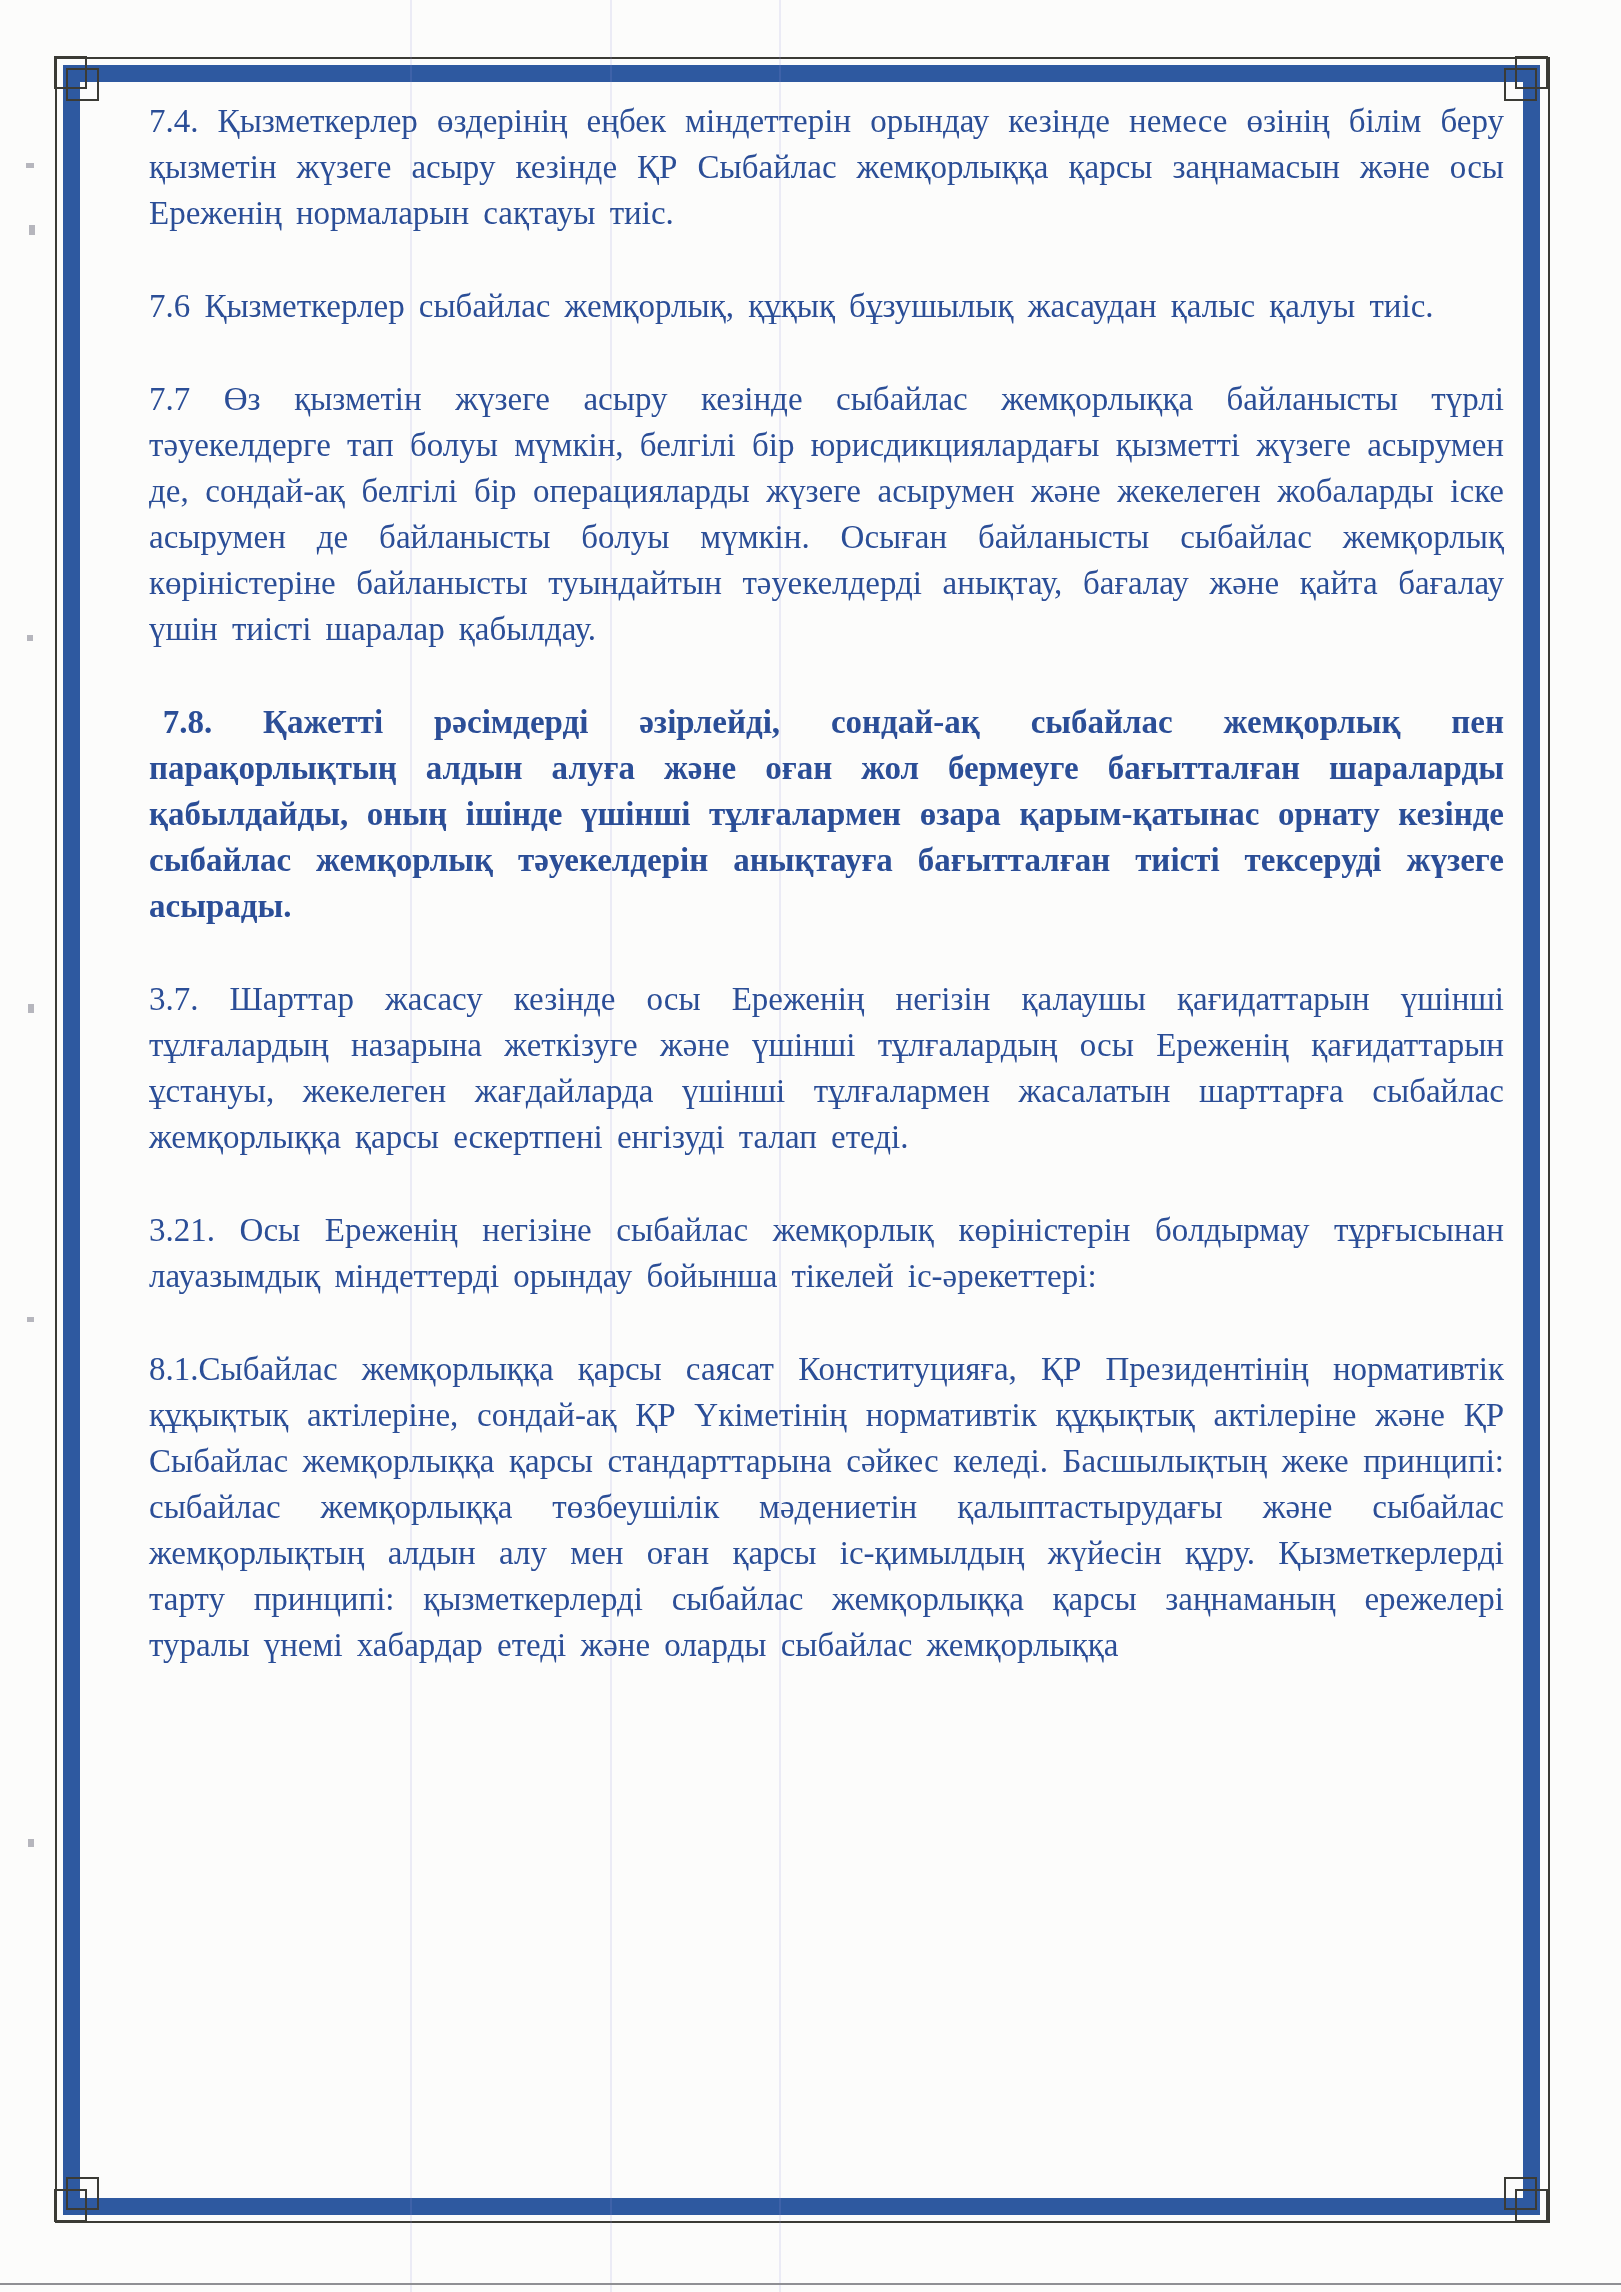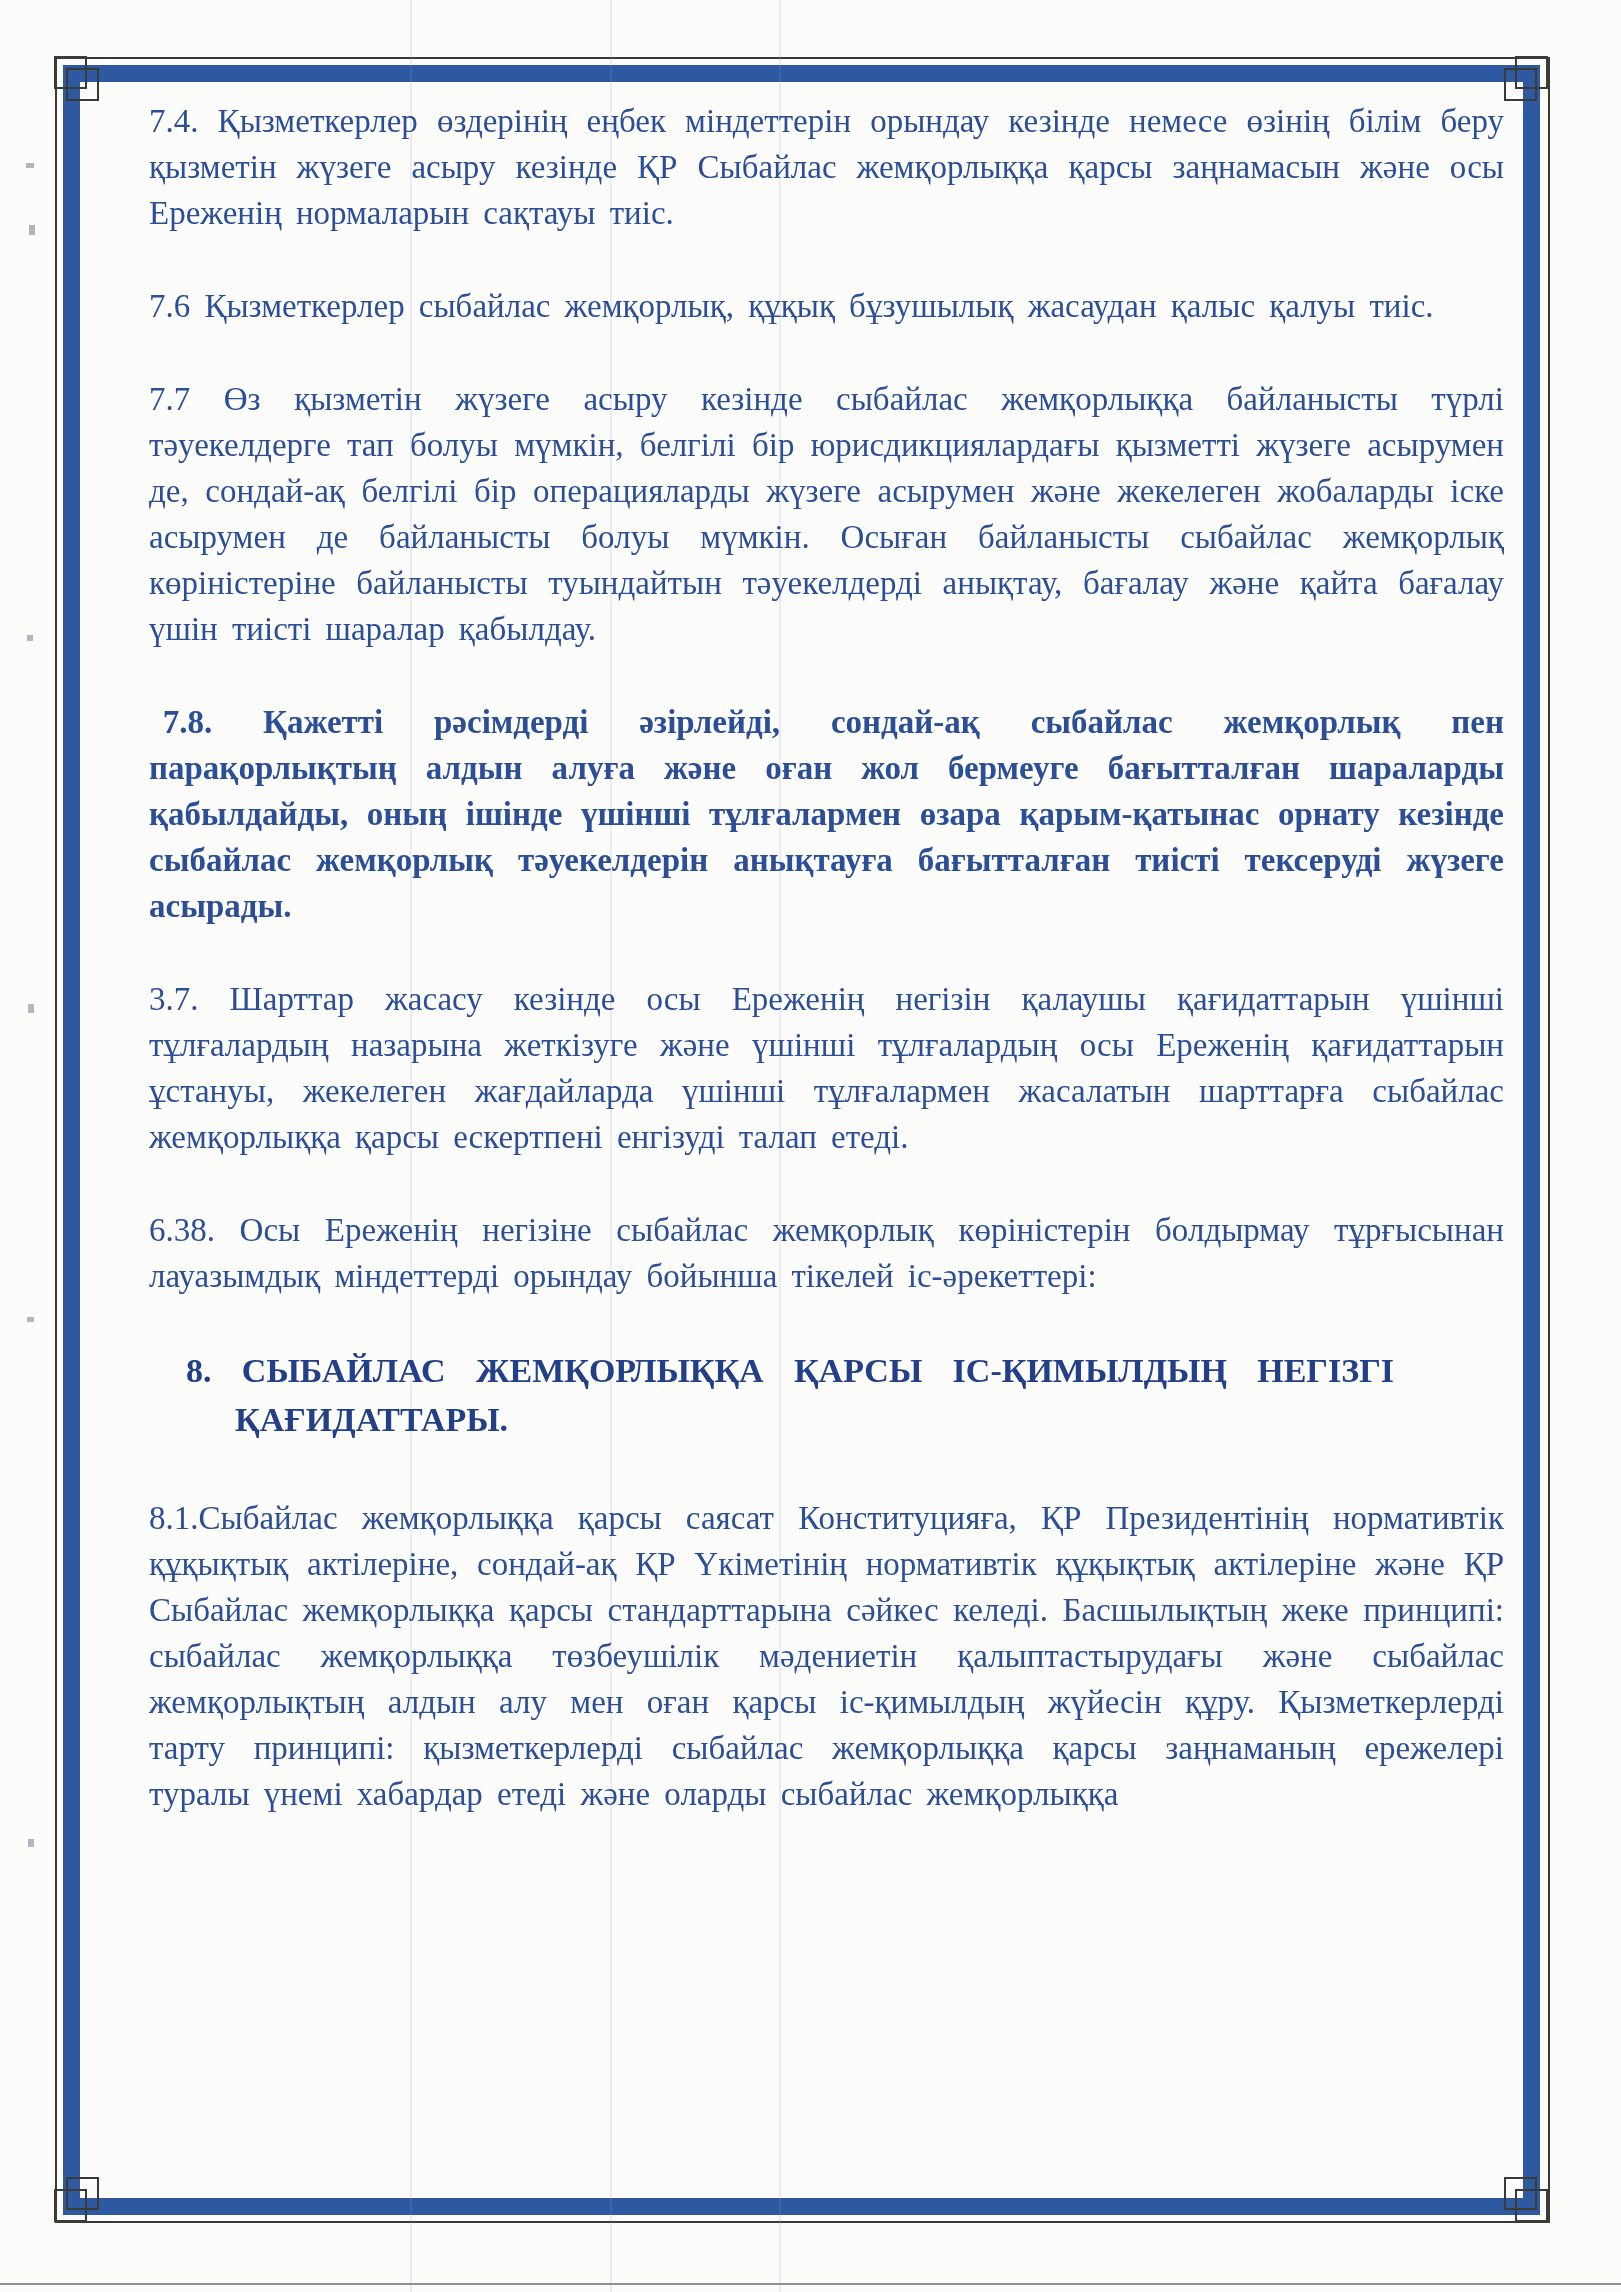--- a/index.html
+++ b/index.html
@@ -81,18 +81,17 @@
 <div class="csq br-a"></div>
 <div class="csq br-b"></div>
 
 <div class="content">
   <p class="para">7.4. Қызметкерлер өздерінің еңбек міндеттерін орындау кезінде немесе өзінің білім беру қызметін жүзеге асыру кезінде ҚР Сыбайлас жемқорлыққа қарсы заңнамасын және осы Ереженің нормаларын сақтауы тиіс.</p>
   <p class="para">7.6 Қызметкерлер сыбайлас жемқорлық, құқық бұзушылық жасаудан қалыс қалуы тиіс.</p>
   <p class="para">7.7 Өз қызметін жүзеге асыру кезінде сыбайлас жемқорлыққа байланысты түрлі тәуекелдерге тап болуы мүмкін, белгілі бір юрисдикциялардағы қызметті жүзеге асырумен де, сондай-ақ белгілі бір операцияларды жүзеге асырумен және жекелеген жобаларды іске асырумен де байланысты болуы мүмкін. Осыған байланысты сыбайлас жемқорлық көріністеріне байланысты туындайтын тәуекелдерді анықтау, бағалау және  қайта бағалау үшін тиісті шаралар қабылдау.</p>
   <p class="para indent-sm">7.8. Қажетті рәсімдерді әзірлейді, сондай-ақ сыбайлас жемқорлық пен парақорлықтың алдын алуға және оған жол бермеуге бағытталған шараларды қабылдайды, оның ішінде үшінші тұлғалармен өзара қарым-қатынас орнату кезінде сыбайлас жемқорлық тәуекелдерін анықтауға бағытталған тиісті тексеруді жүзеге асырады.</p>
   <p class="para">3.7. Шарттар жасасу кезінде осы Ереженің негізін қалаушы қағидаттарын үшінші тұлғалардың назарына жеткізуге және үшінші тұлғалардың осы Ереженің қағидаттарын ұстануы, жекелеген жағдайларда үшінші тұлғалармен жасалатын шарттарға сыбайлас жемқорлыққа қарсы ескертпені енгізуді талап етеді.</p>
   <div class="para">
-    <p>6.38. Осы Ереженің негізіне сыбайлас жемқорлық көріністерін болдырмау тұрғысынан лауазымдық міндеттерді орындау бойынша тікелей іс-әрекеттері:</p>
+    <p>3.21. Осы Ереженің негізіне сыбайлас жемқорлық көріністерін болдырмау тұрғысынан лауазымдық міндеттерді орындау бойынша тікелей іс-әрекеттері:</p>
   </div>
-  <h2 class="heading">8. СЫБАЙЛАС ЖЕМҚОРЛЫҚҚА ҚАРСЫ ІС-ҚИМЫЛДЫҢ НЕГІЗГІ ҚАҒИДАТТАРЫ.</h2>
   <p class="para">8.1.Сыбайлас жемқорлыққа қарсы саясат Конституцияға, ҚР Президентінің нормативтік құқықтық актілеріне, сондай-ақ ҚР Үкіметінің нормативтік құқықтық актілеріне және ҚР Сыбайлас жемқорлыққа қарсы стандарттарына сәйкес келеді. Басшылықтың жеке принципі: сыбайлас жемқорлыққа төзбеушілік мәдениетін қалыптастырудағы және сыбайлас жемқорлықтың алдын алу мен оған қарсы іс-қимылдың жүйесін құру. Қызметкерлерді тарту принципі: қызметкерлерді сыбайлас жемқорлыққа қарсы заңнаманың ережелері туралы үнемі хабардар етеді және оларды сыбайлас жемқорлыққа</p>
 </div>
 
 
 </body></html>

